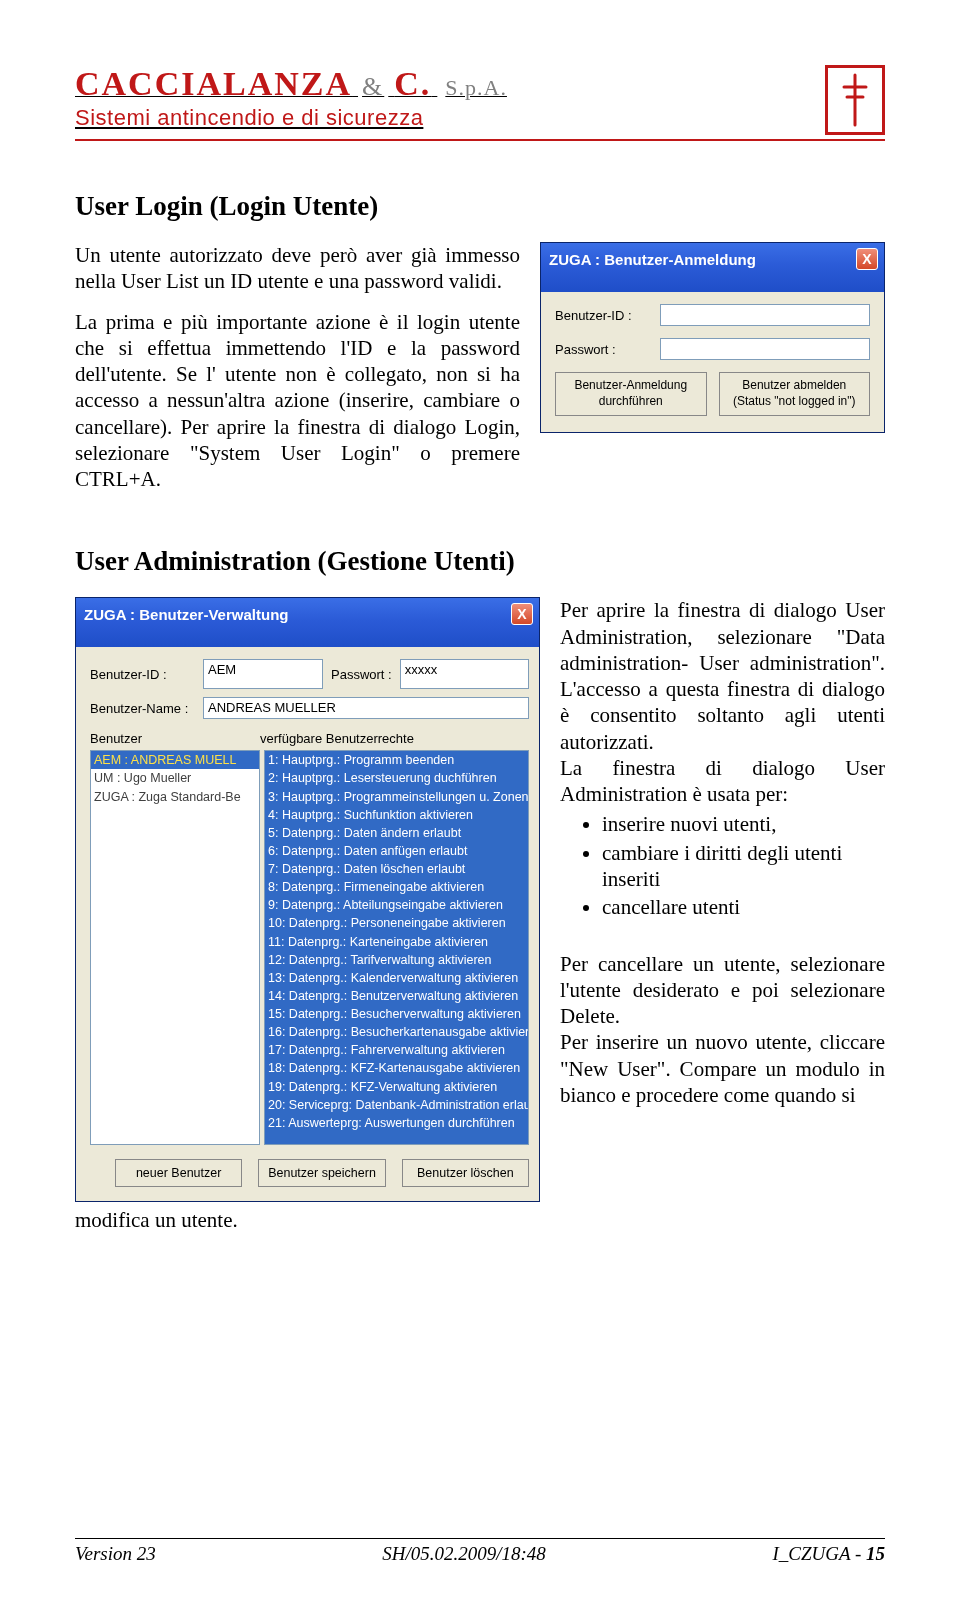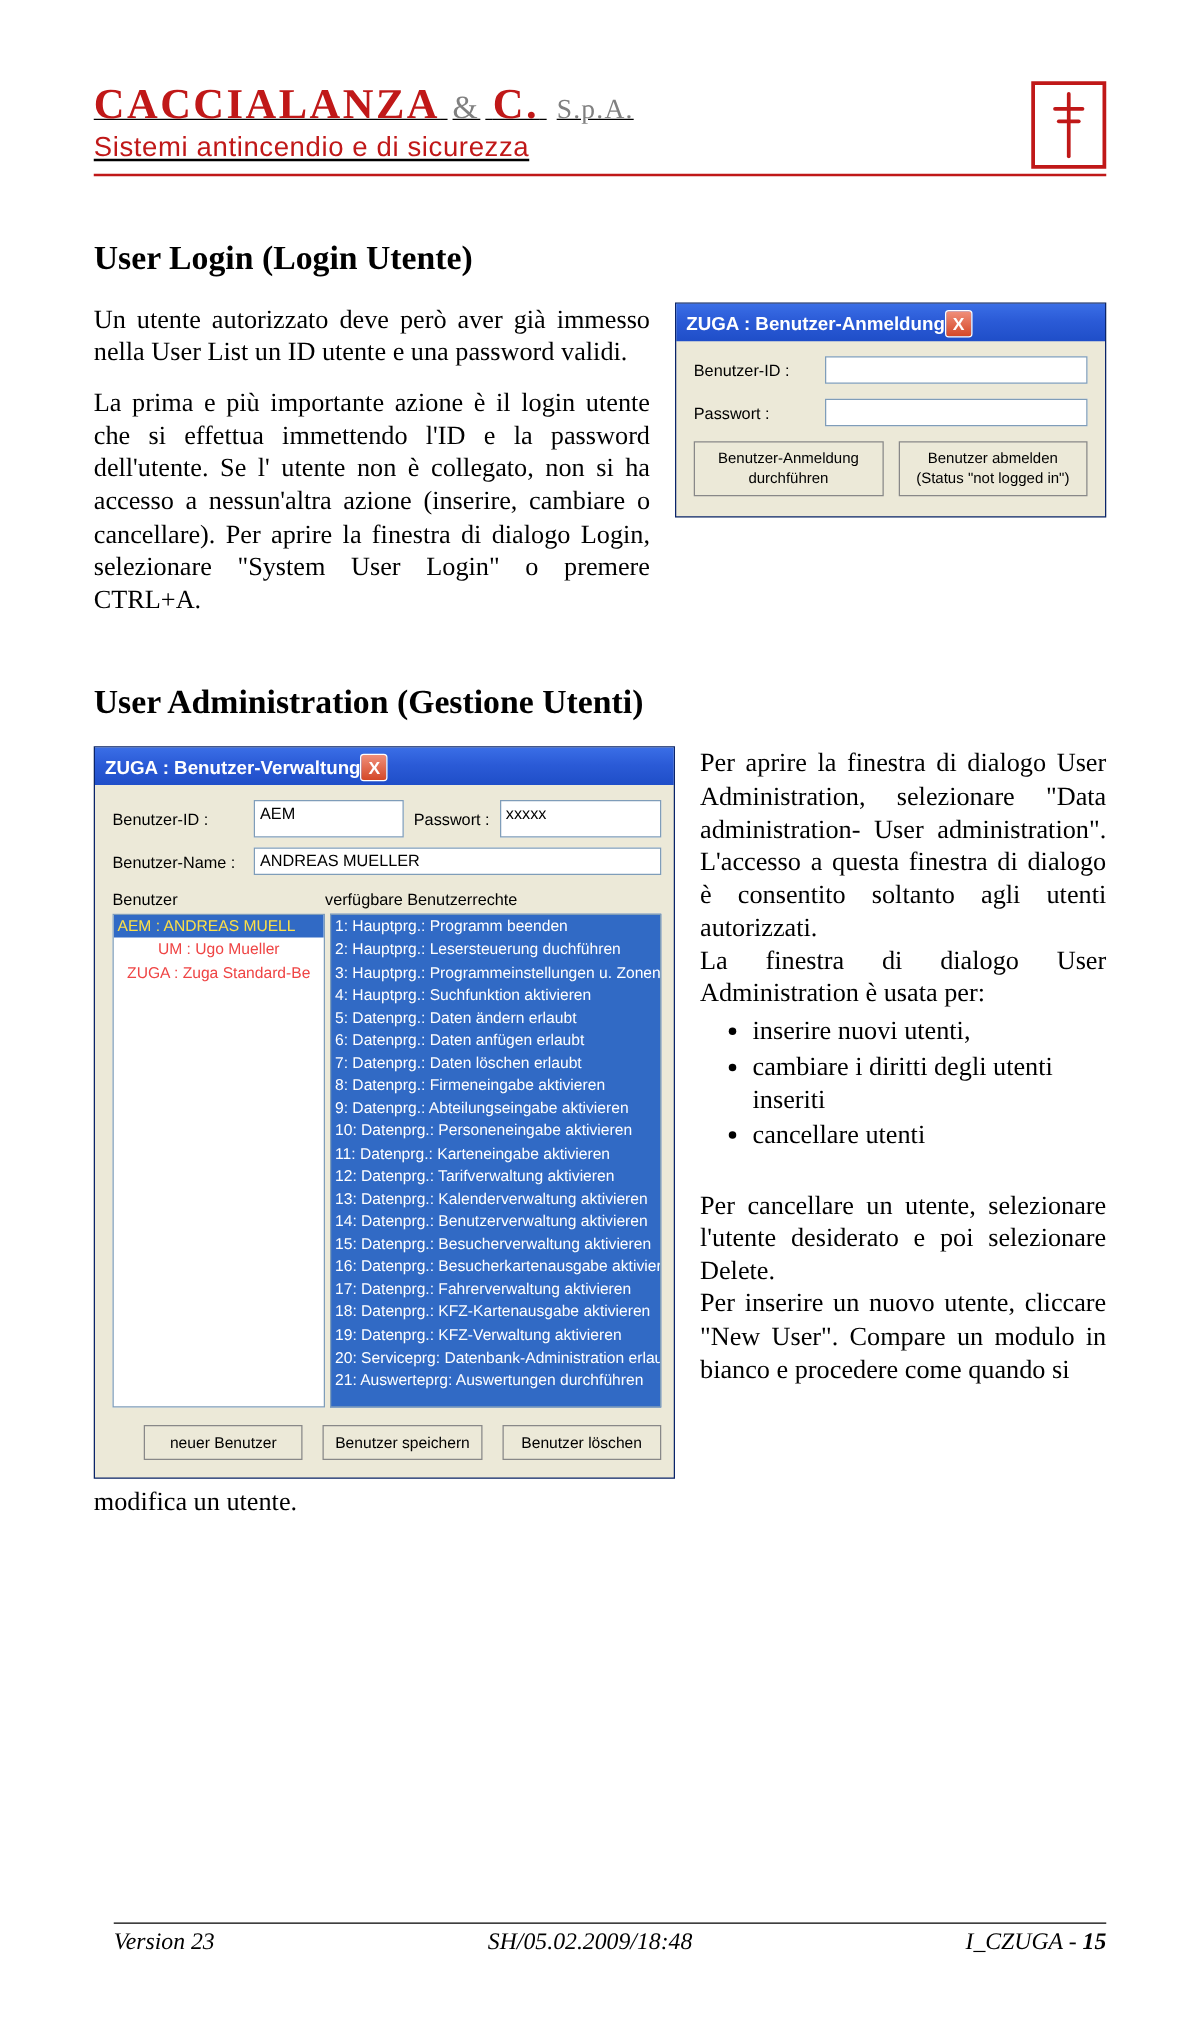--- a/index.html
+++ b/index.html
@@ -17,21 +17,21 @@
   .logo-box svg { width: 30px; height: 54px; }
   .divider-red { height: 2px; background: #c01818; margin-top: 4px; }
   .content { margin-top: 50px; }
   .h1 { font-size: 27px; font-weight: bold; margin-bottom: 20px; }
   .cols { display: flex; gap: 20px; align-items: flex-start; }
   .col-text { flex: 1; font-size: 21px; text-align: justify; line-height: 1.25; }
   .col-text p { margin-bottom: 14px; }
 
   
   .dlg { font-family: Tahoma, Arial, sans-serif; background: #ece9d8; border: 1px solid #0a246a; width: 345px; }
-  .dlg-titlebar { background: linear-gradient(to bottom, #3a6ee6 0%, #2b5bd7 45%, #1f4ec8 100%); color: #fff; font-size: 15px; font-weight: bold; padding: 5px 6px 3px 8px; display: flex; align-items: center; }
+  .dlg-titlebar { background: linear-gradient(to bottom, #3a6ee6 0%, #2b5bd7 45%, #1f4ec8 100%); color: #fff; font-size: 15px; font-weight: bold; padding: 5px 6px 22px 8px; display: flex; justify-content: space-between; align-items: center; }
   .dlg-close { width: 22px; height: 22px; background: linear-gradient(to bottom, #f08f7a, #d44828); border: 1px solid #fff; border-radius: 3px; display: flex; align-items: center; justify-content: center; color: #fff; font-weight: bold; font-size: 14px; }
   .dlg-body { padding: 12px 14px 16px 14px; font-size: 13px; color: #000; }
   .dlg-row { display: flex; align-items: center; margin-bottom: 12px; }
   .dlg-label { width: 105px; }
   .dlg-input { flex: 1; height: 22px; background: #fff; border: 1px solid #7f9db9; }
   .dlg-btnrow { display: flex; gap: 12px; margin-top: 8px; }
   .dlg-btn { flex: 1; background: #ece9d8; border: 1px solid #888; padding: 4px 6px; font-size: 12px; text-align: center; line-height: 1.3; min-height: 44px; display: flex; align-items: center; justify-content: center; }
 
   
   .dlg2 { font-family: Tahoma, Arial, sans-serif; background: #ece9d8; border: 1px solid #0a246a; width: 465px; font-size: 13px; }
@@ -40,34 +40,34 @@
   .dlg2-toprow .lbl { }
   .dlg2-toprow .fld { height: 30px; background: #fff; border: 1px solid #7f9db9; padding: 2px 4px; }
   .dlg2-row2 { display: flex; align-items: center; margin-bottom: 12px; gap: 8px; }
   .dlg2-row2 .fld2 { flex: 1; height: 22px; background: #fff; border: 1px solid #7f9db9; padding: 2px 4px; }
   .dlg2-headrow { display: flex; margin-bottom: 4px; }
   .dlg2-headrow .h-left { width: 170px; }
   .dlg2-headrow .h-right { flex: 1; }
   .dlg2-lists { display: flex; gap: 4px; }
   .listbox { background: #fff; border: 1px solid #7f9db9; overflow: hidden; white-space: nowrap; font-size: 12.5px; line-height: 1.45; }
   .listbox .sel-row { background: #316ac5; color: #fde047; padding: 0 3px; }
-  .listbox .row { padding: 0 3px; color: #ef4444; text-align: center; }
+  .listbox .row { padding: 0 3px; color: #404040; }
   .list-left { width: 170px; height: 395px; }
   .list-right { flex: 1; height: 395px; background: #316ac5; color: #fff; border: 1px solid #7f9db9; padding: 0 3px; font-size: 12.5px; line-height: 1.45; overflow: hidden; white-space: nowrap; }
   .dlg2-btnrow { display: flex; gap: 16px; margin-top: 14px; padding-left: 25px; }
   .dlg2-btn { flex: 1; background: #ece9d8; border: 1px solid #888; padding: 6px 4px; font-size: 12.5px; text-align: center; }
 
   .section2 { margin-top: 40px; }
   .admin-cols { display: flex; gap: 20px; align-items: flex-start; margin-top: 10px; }
   .admin-text { flex: 1; font-size: 21px; text-align: justify; line-height: 1.25; }
   .admin-text ul { margin: 4px 0 4px 42px; }
   .admin-text ul li { text-align: left; margin-bottom: 2px; font-family: Liberation Serif, serif; }
   .trail { font-size: 21px; margin-top: 6px; }
 
-  .footer { position: absolute; bottom: 55px; left: 91px; right: 75px; }
+  .footer { position: absolute; bottom: 55px; left: 75px; right: 75px; }
   .footer-line { height: 1.5px; background: #000; margin-bottom: 4px; }
   .footer-row { display: flex; justify-content: space-between; font-size: 19px; font-style: italic; }
   .footer-row .pg { }
   .footer-row .pg b { font-style: italic; }
 </style>
 </head>
 <body>
 
 <div class="page">
   <div class="header-row">

